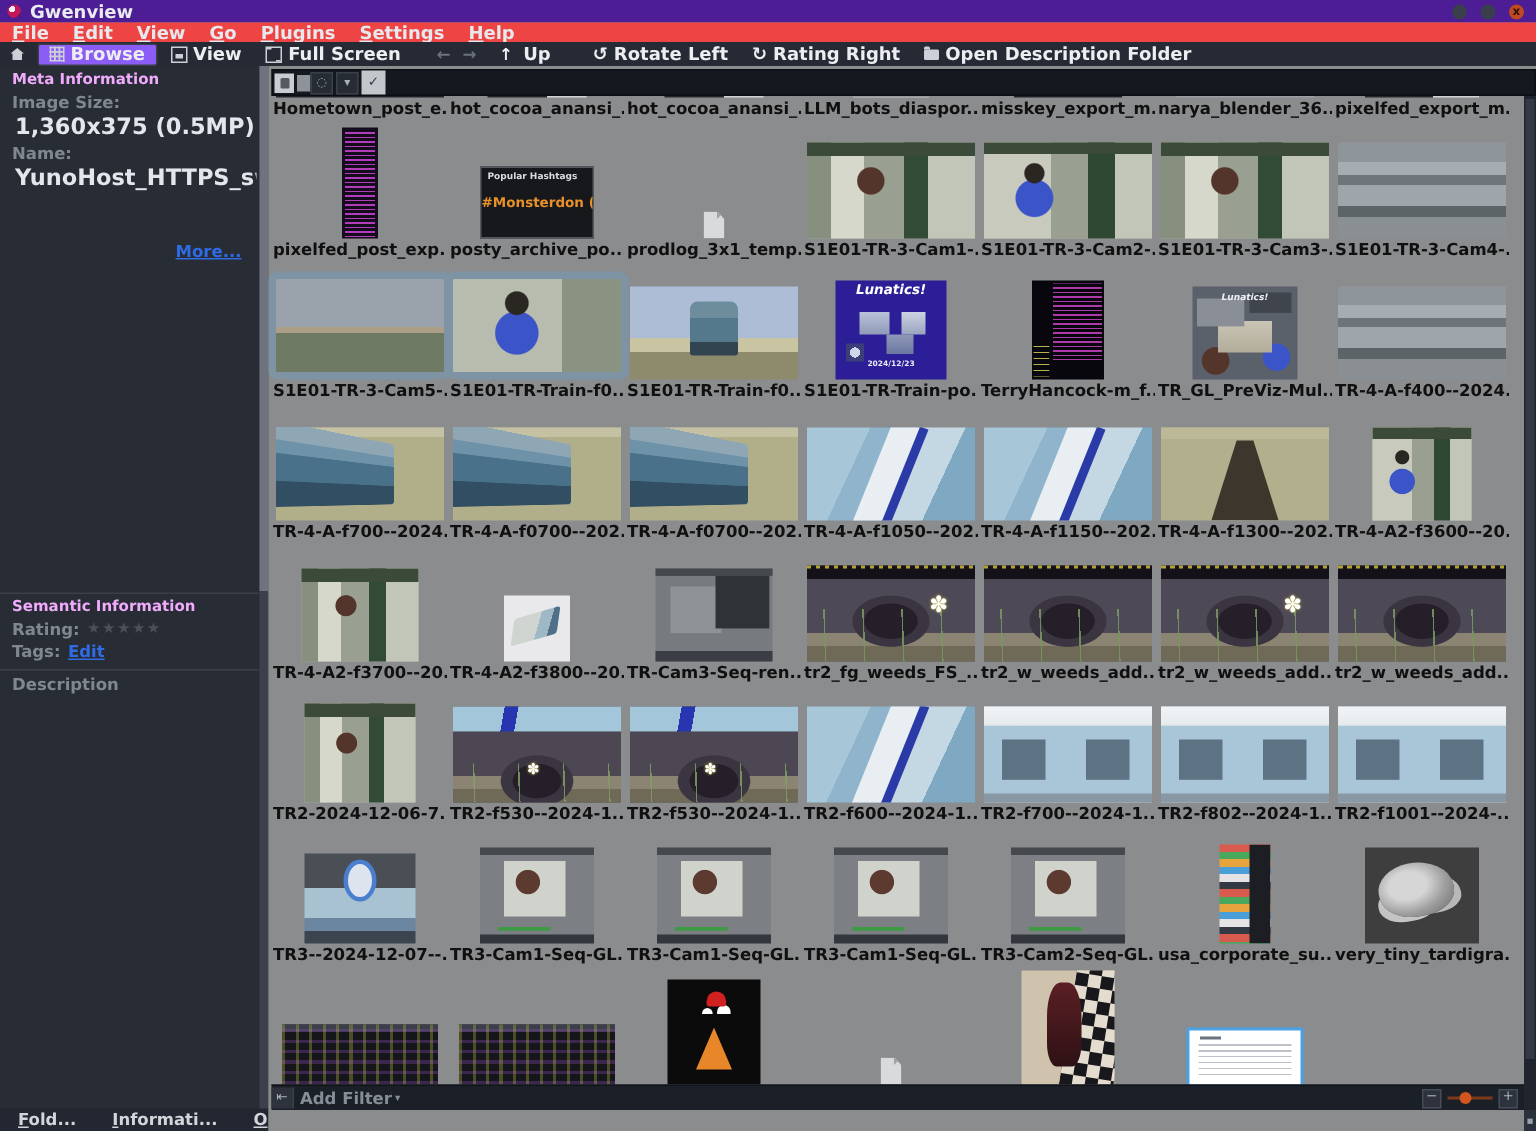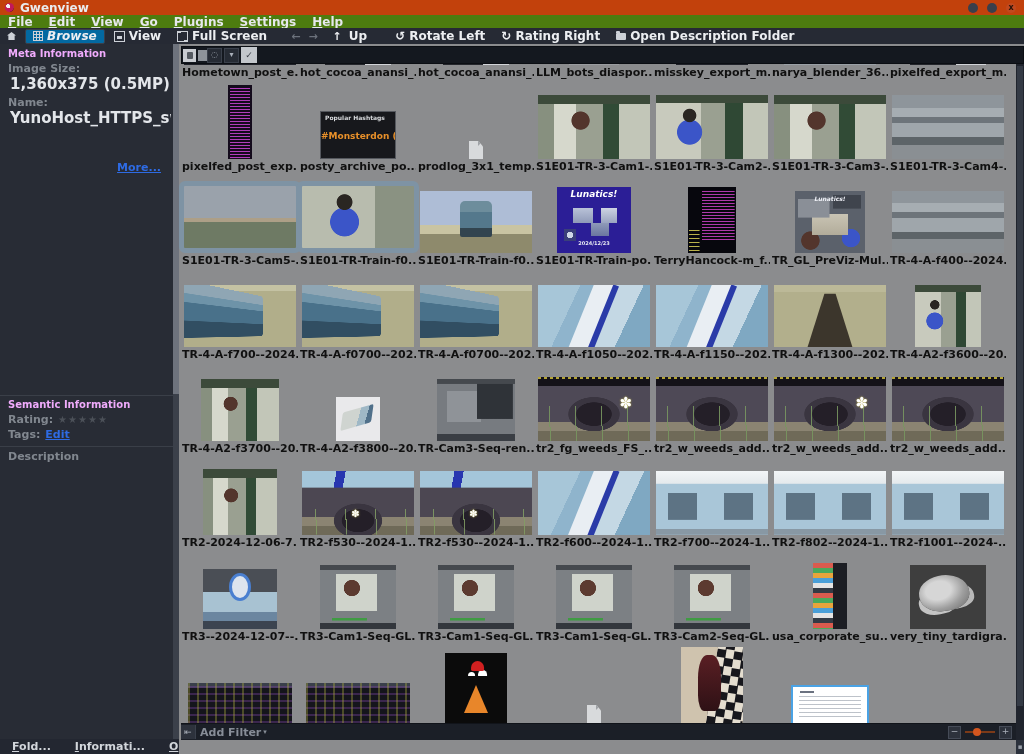--- a/index.html
+++ b/index.html
@@ -1,35 +1,35 @@
 <!DOCTYPE html>
 <html><head>
 <meta charset="utf-8">
 <style>
   html,body{margin:0;padding:0;}
   body{width:1024px;height:754px;overflow:hidden;background:#8b8c8e;
        font-family:"DejaVu Sans","Liberation Sans",sans-serif;position:relative;
        -webkit-font-smoothing:antialiased;}
   
-  .titlebar{position:absolute;left:0;top:0;width:1024px;height:15px;background:#c2410c;
+  .titlebar{position:absolute;left:0;top:0;width:1024px;height:15px;background:#4c1d95;
             display:flex;align-items:center;color:#e9ebee;font-size:12px;font-weight:bold;}
   .app-icon{width:9px;height:9px;border-radius:50%;margin:0 6px 0 5px;
             background:radial-gradient(circle at 35% 35%,#f0f0f4 0 25%,#c2185b 26% 70%,#7a1040 71%);}
   .winbtns{margin-left:auto;display:flex;align-items:center;gap:9px;padding-right:8px;}
   .wbtn{width:10px;height:10px;border-radius:50%;background:#3a3f4b;}
   .wbtn.close{background:#c1491f;color:#2a140a;font-size:8px;line-height:10px;text-align:center;font-weight:bold;}
-  .menubar{position:absolute;left:0;top:15px;width:1024px;height:13px;background:#4d7c0f;
+  .menubar{position:absolute;left:0;top:15px;width:1024px;height:13px;background:#ef4444;
            display:flex;align-items:center;color:#e6e8ec;font-size:12px;font-weight:bold;}
   .menu-item{padding:0 8px;cursor:default;}
   .menu-item u{text-decoration:underline;}
   .toolbar{position:absolute;left:0;top:28px;width:1024px;height:16px;background:#262a34;
            border-bottom:1px solid #14171d;display:flex;align-items:center;color:#eceef1;
            font-size:12px;font-weight:bold;gap:2px;}
   .tbtn{display:flex;align-items:center;gap:4px;padding:0 7px;height:15px;}
-  .tbtn.checked{background:#0369a1;border:1px solid #3a3f4a;border-radius:2px;height:13px;font-style:italic;}
+  .tbtn.checked{background:#8b5cf6;border:1px solid #3a3f4a;border-radius:2px;height:13px;}
   .tbtn.disabled{color:#6c727c;}
   .ti{display:inline-block;}
   .ti-home{width:9px;height:8px;background:#cdd1d7;
            clip-path:polygon(50% 0,100% 45%,85% 45%,85% 100%,15% 100%,15% 45%,0 45%);}
   .ti-grid{width:9px;height:9px;background-image:linear-gradient(#cdd1d7 1px,transparent 1px),
            linear-gradient(90deg,#cdd1d7 1px,transparent 1px);background-size:3px 3px;border-right:1px solid #cdd1d7;border-bottom:1px solid #cdd1d7;}
   .ti-view{width:9px;height:9px;border:1px solid #cdd1d7;background:linear-gradient(#cdd1d7 0 0) 50% 70%/5px 3px no-repeat;}
   .ti-fs{width:9px;height:9px;border:1px solid #cdd1d7;background:
          linear-gradient(#cdd1d7 0 0) 0 0/3px 1px no-repeat,linear-gradient(#cdd1d7 0 0) 100% 100%/3px 1px no-repeat;}
   .ti-folder{width:10px;height:7px;background:#cdd1d7;border-radius:1px;position:relative;}

